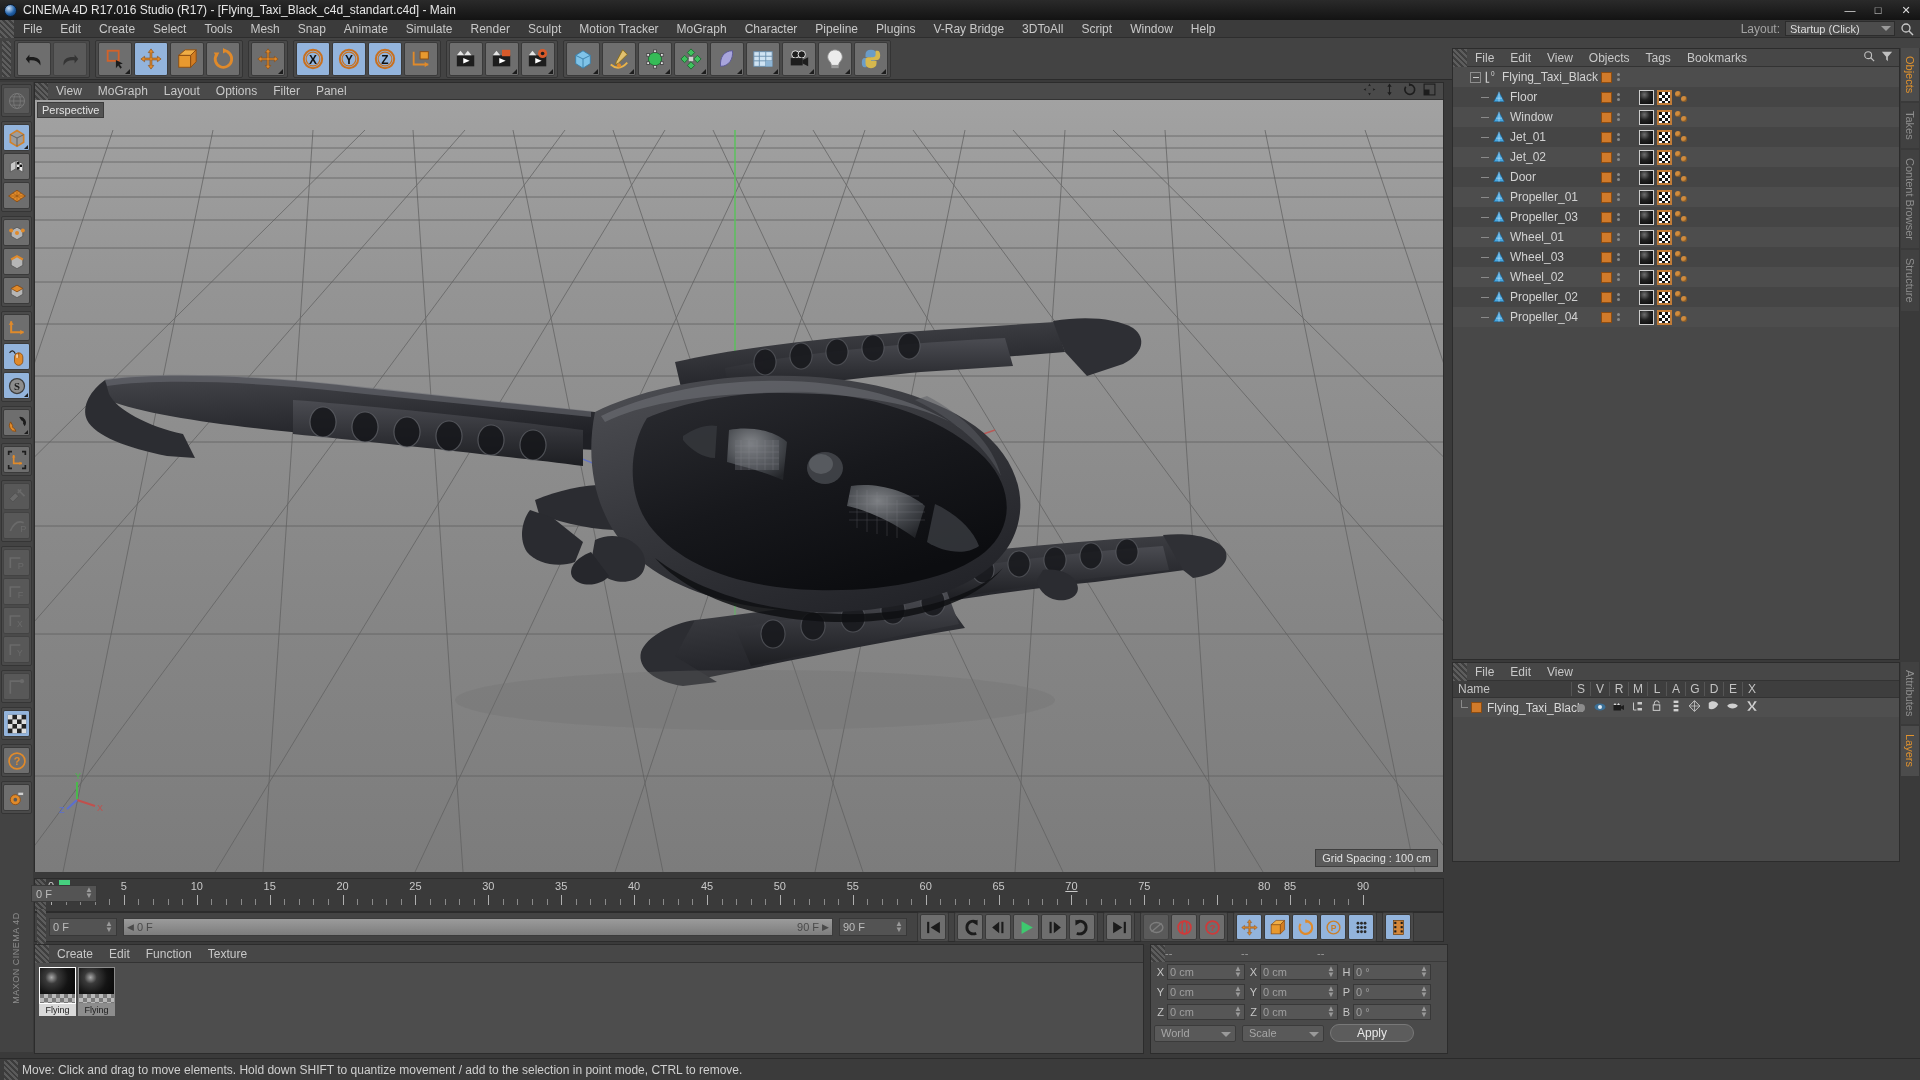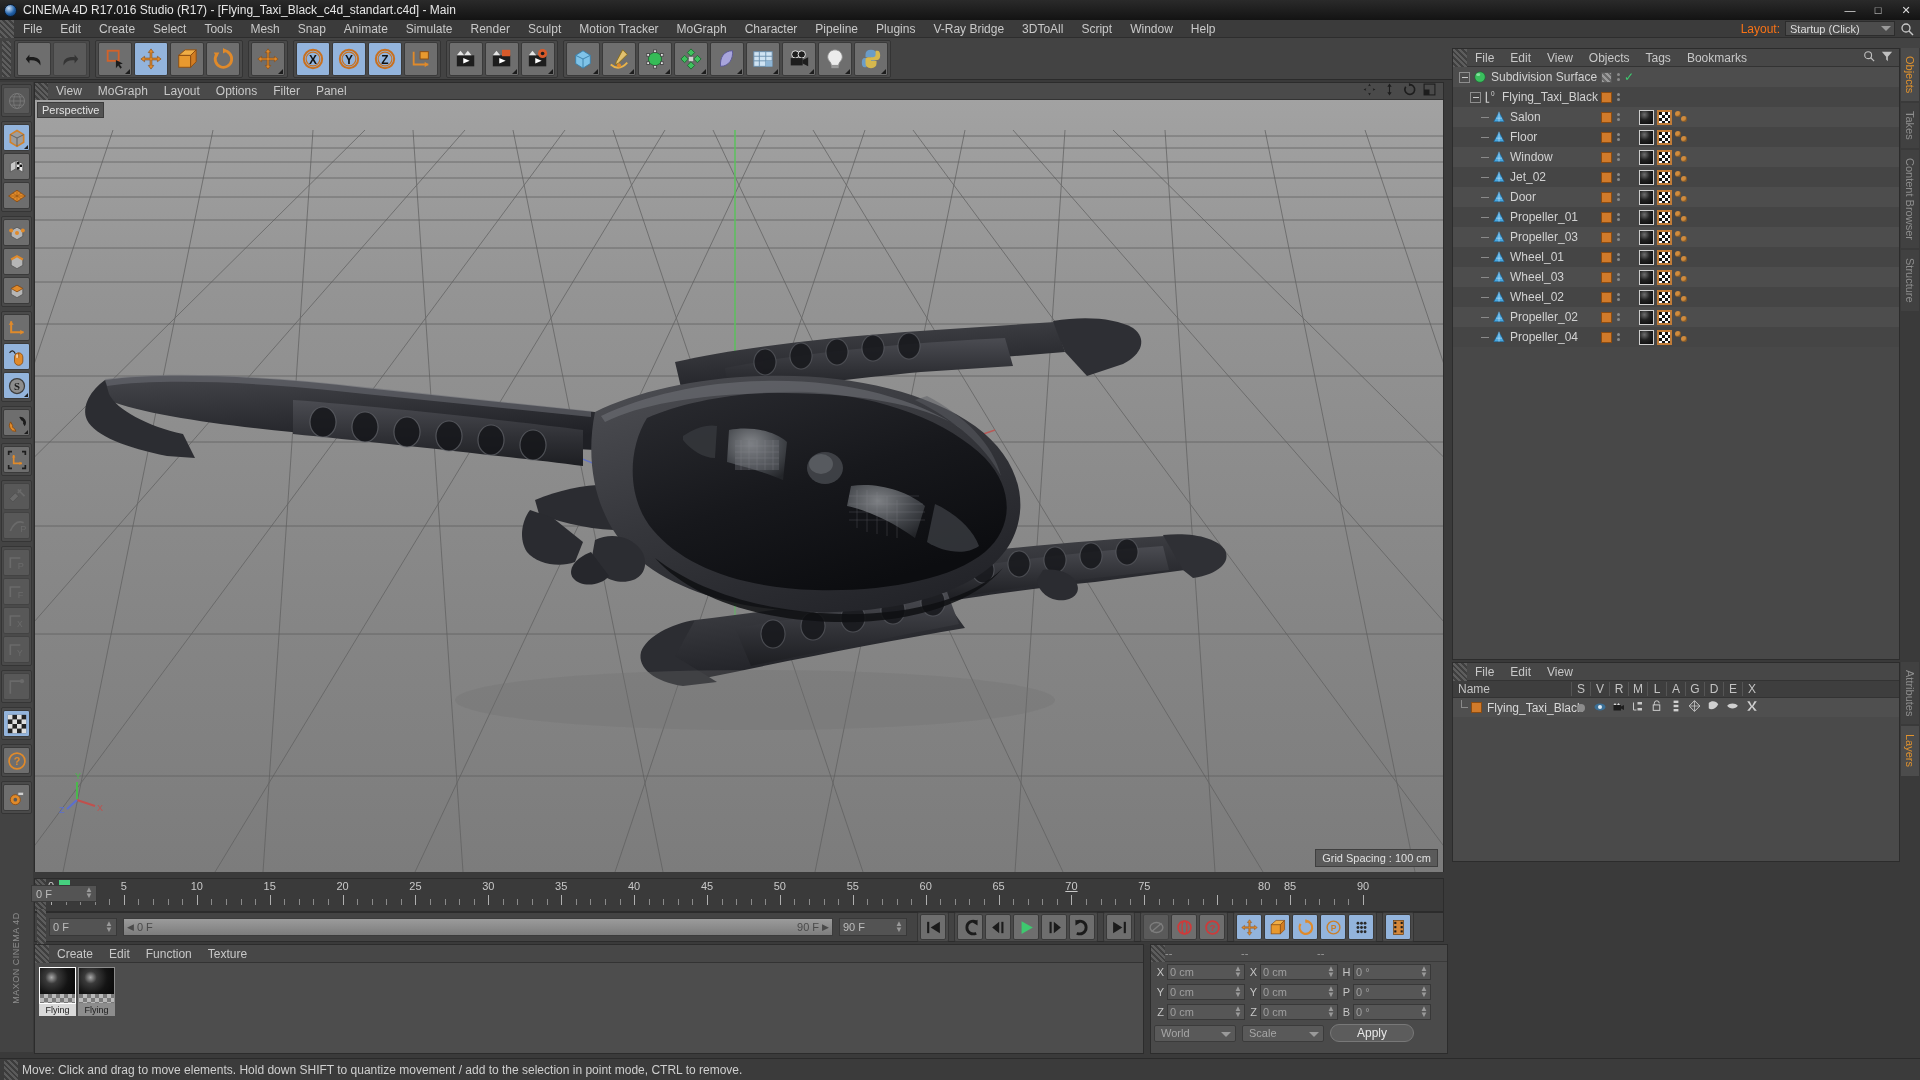--- a/index.html
+++ b/index.html
@@ -19,21 +19,21 @@
   #titlebar .winbtns{margin-left:auto;display:flex;height:20px;}
   #titlebar .winbtns div{width:28px;height:20px;display:flex;align-items:center;
     justify-content:center;color:#ddd;font-size:11px;}
 
   
   #menubar{position:absolute;left:0;top:20px;width:1920px;height:18px;
     background:#3b3b3b;display:flex;align-items:center;border-bottom:1px solid #2d2d2d;}
   #menubar .grip{width:14px;height:18px;}
   #menubar .mi{padding:0 9px;height:18px;line-height:18px;color:#c9c9c9;font-size:12px;white-space:nowrap;}
   #menubar .layout{margin-left:auto;display:flex;align-items:center;gap:5px;padding-right:6px;}
-  #menubar .layout .lbl{color:#f97316;}
+  #menubar .layout .lbl{color:#a3a3a3;}
   #menubar .layout .sel{width:110px;height:15px;background:#4c4c4c;border:1px solid #2c2c2c;
     display:flex;align-items:center;padding:0 4px;font-size:11px;color:#dcdcdc;position:relative;}
   #menubar .layout .sel .arw{position:absolute;right:3px;top:4px;border-left:5px solid transparent;
     border-right:5px solid transparent;border-top:5px solid #9a9a9a;}
   #menubar .layout .mag{width:14px;height:14px;position:relative;}
 
   
   #toolbar{position:absolute;left:0;top:38px;width:1920px;height:42px;background:#434343;
     display:flex;align-items:center;padding-left:2px;border-bottom:1px solid #2b2b2b;}
   .grp{display:flex;align-items:center;background:#4a4a4a;border:1px solid #343434;
@@ -940,39 +940,20 @@
       </span>
       <span>
         <svg width="12" height="12" viewBox="0 0 14 14">
             <path d="M1 2 H13 L8 8 V13 L6 11 V8 Z" fill="#c0c0c0"></path>
           </svg>
       </span>
     </div>
   </div>
   <div id="objlist">
       <div class="orow">
-        <div style="width: 6px; height: 20px; flex: 0 0 auto;"></div>
-        <div style="width: 11px; height: 11px; border: 1px solid rgb(142, 142, 142); margin-right: 3px; position: relative; flex: 0 0 auto;">
-          <span style="position:absolute;left:2px;top:4px;width:6px;height:1px;background:#c8c8c8;"></span>
-        </div>
-        <span class="oicon"><svg width="14" height="14" viewBox="0 0 24 24">
-            <circle cx="12" cy="12" r="9" fill="#3bbf5e" stroke="#15662c"></circle>
-            <ellipse cx="9" cy="8" rx="3.5" ry="2.4" fill="#9be8b0" opacity=".8"></ellipse>
-          </svg></span>
-        <span class="oname">Subdivision Surface</span>
-        <div class="tagcol">
-          <span style="width:11px;height:11px;background:repeating-linear-gradient(45deg,#9a9a9a 0 2px,#6a6a6a 2px 4px);border:1px solid #555;"></span>
-          <span class="dots2">
-            <i></i>
-            <i></i>
-          </span>
-          <span style="color:#3ec96f;font-size:12px;line-height:12px;">✓</span>
-        </div>
-      </div>
-      <div class="orow">
         <div style="width: 17px; height: 20px; flex: 0 0 auto;"></div>
         <div style="width: 11px; height: 11px; border: 1px solid rgb(142, 142, 142); margin-right: 3px; position: relative; flex: 0 0 auto;">
           <span style="position:absolute;left:2px;top:4px;width:6px;height:1px;background:#c8c8c8;"></span>
         </div>
         <span class="oicon"><svg width="14" height="14" viewBox="0 0 24 24">
             <path d="M4 3 L4 21 L9 21" fill="none" stroke="#d2d2d2" stroke-width="2"></path>
             <text x="12" y="11" font-size="11" fill="#d2d2d2" font-family="Liberation Sans">0</text>
           </svg></span>
         <span class="oname">Flying_Taxi_Black</span>
         <div class="tagcol">
@@ -985,21 +966,21 @@
       </div>
       <div class="orow">
         <div style="width: 28px; height: 20px; flex: 0 0 auto;"></div>
         <div style="width: 11px; height: 20px; flex: 0 0 auto; position: relative;">
           <span style="position:absolute;left:0;top:10px;width:8px;height:1px;background:#8a8a8a;"></span>
         </div>
         <span class="oicon"><svg width="14" height="14" viewBox="0 0 24 24">
             <path d="M12 3 L21 20 L3 20 Z" fill="#49a8e0" stroke="#1d5f8c"></path>
             <path d="M12 3 L12 20 M7 14 L17 14" stroke="#dff0fb" stroke-width="1" opacity=".85"></path>
           </svg></span>
-        <span class="oname">Salon</span>
+        <span class="oname">Floor</span>
         <div class="tagcol">
           <span class="tag-orange"></span>
           <span class="dots2">
             <i></i>
             <i></i>
           </span>
         </div>
         <div class="tagcol2">
           <span class="tag-mat"></span>
           <span class="tag-uv"></span>
@@ -1011,21 +992,21 @@
       </div>
       <div class="orow">
         <div style="width: 28px; height: 20px; flex: 0 0 auto;"></div>
         <div style="width: 11px; height: 20px; flex: 0 0 auto; position: relative;">
           <span style="position:absolute;left:0;top:10px;width:8px;height:1px;background:#8a8a8a;"></span>
         </div>
         <span class="oicon"><svg width="14" height="14" viewBox="0 0 24 24">
             <path d="M12 3 L21 20 L3 20 Z" fill="#49a8e0" stroke="#1d5f8c"></path>
             <path d="M12 3 L12 20 M7 14 L17 14" stroke="#dff0fb" stroke-width="1" opacity=".85"></path>
           </svg></span>
-        <span class="oname">Floor</span>
+        <span class="oname">Window</span>
         <div class="tagcol">
           <span class="tag-orange"></span>
           <span class="dots2">
             <i></i>
             <i></i>
           </span>
         </div>
         <div class="tagcol2">
           <span class="tag-mat"></span>
           <span class="tag-uv"></span>
@@ -1037,21 +1018,21 @@
       </div>
       <div class="orow">
         <div style="width: 28px; height: 20px; flex: 0 0 auto;"></div>
         <div style="width: 11px; height: 20px; flex: 0 0 auto; position: relative;">
           <span style="position:absolute;left:0;top:10px;width:8px;height:1px;background:#8a8a8a;"></span>
         </div>
         <span class="oicon"><svg width="14" height="14" viewBox="0 0 24 24">
             <path d="M12 3 L21 20 L3 20 Z" fill="#49a8e0" stroke="#1d5f8c"></path>
             <path d="M12 3 L12 20 M7 14 L17 14" stroke="#dff0fb" stroke-width="1" opacity=".85"></path>
           </svg></span>
-        <span class="oname">Window</span>
+        <span class="oname">Jet_01</span>
         <div class="tagcol">
           <span class="tag-orange"></span>
           <span class="dots2">
             <i></i>
             <i></i>
           </span>
         </div>
         <div class="tagcol2">
           <span class="tag-mat"></span>
           <span class="tag-uv"></span>

